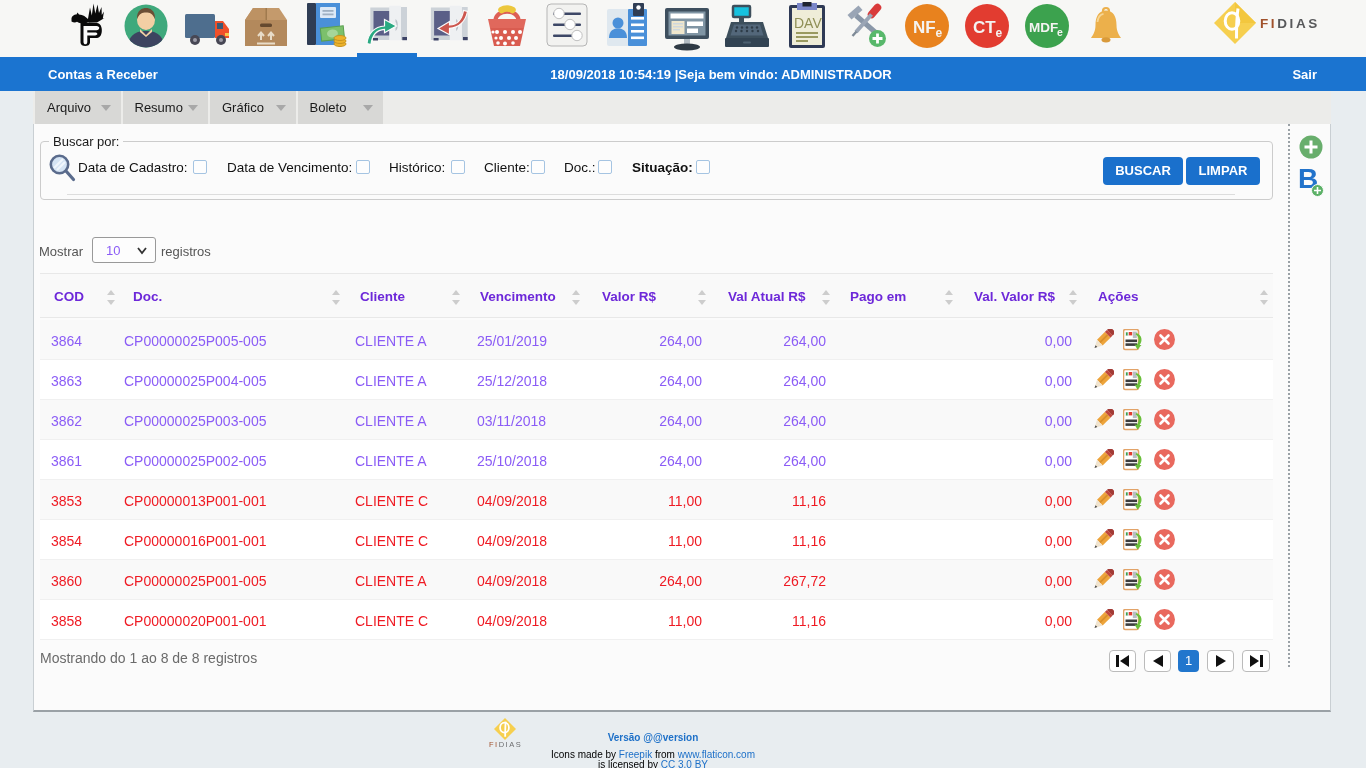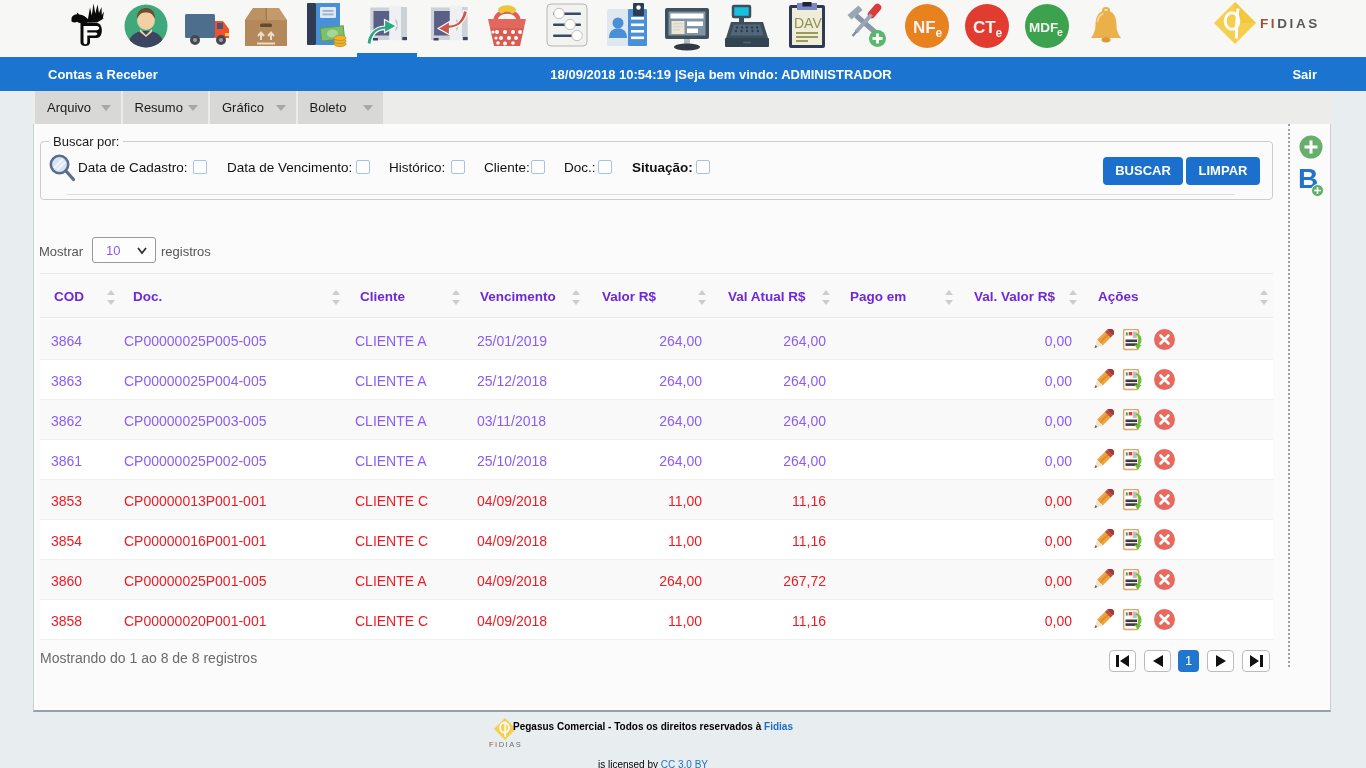--- a/index.html
+++ b/index.html
@@ -315,21 +315,22 @@
         </g>
       </svg></div>
 </div>
 <div id="footer" class="abs">
   <div id="flogo" class="abs" style="left:486px;top:6px;width:40px;"><svg width="40" height="30" viewBox="0 0 40 30">
 <polygon points="19,0 30,11 19,22 8,11" fill="#f6cf4f"></polygon>
 <ellipse cx="18.5" cy="9.7" rx="4.4" ry="5" fill="none" stroke="#fff" stroke-width="1.8"></ellipse>
 <path d="M19.7 3.6 C19.2 8.5 19.2 14 19.2 18.8" stroke="#fff" stroke-width="1.8" fill="none"></path>
 <text x="3" y="29" font-family="Liberation Sans" font-size="7.5" letter-spacing="1.5"><tspan fill="#a0512b">FI</tspan><tspan fill="#6b6c6e">DIAS</tspan></text>
 </svg></div>
-  <div class="ln b" style="top:9px;">Pegasus Comercial - Todos os direitos reservados à <a href="#">Fidias</a></div>
+  <div class="ln b" style="top:20px;"><a href="#">Versão @@version</a></div>
+  <div class="ln" style="top:37px;">Icons made by <a href="#">Freepik</a> from <a href="#">www.flaticon.com</a></div>
   <div class="ln" style="top:47px;">is licensed by <a href="#">CC 3.0 BY</a></div>
 </div>
 <svg width="0" height="0" style="position:absolute;">
 <defs>
 <g id="pencil">
         <g transform="rotate(45 10.5 10.5)">
           <rect x="6.5" y="-3.5" width="8" height="4.5" rx="1" fill="#a33b35"></rect>
           <rect x="6.5" y="1" width="8" height="3" fill="#c0463d"></rect>
           <rect x="6.5" y="4" width="8" height="11" fill="#eda43b"></rect>
           <rect x="9.6" y="4" width="1.8" height="11" fill="#d98f2b"></rect>

